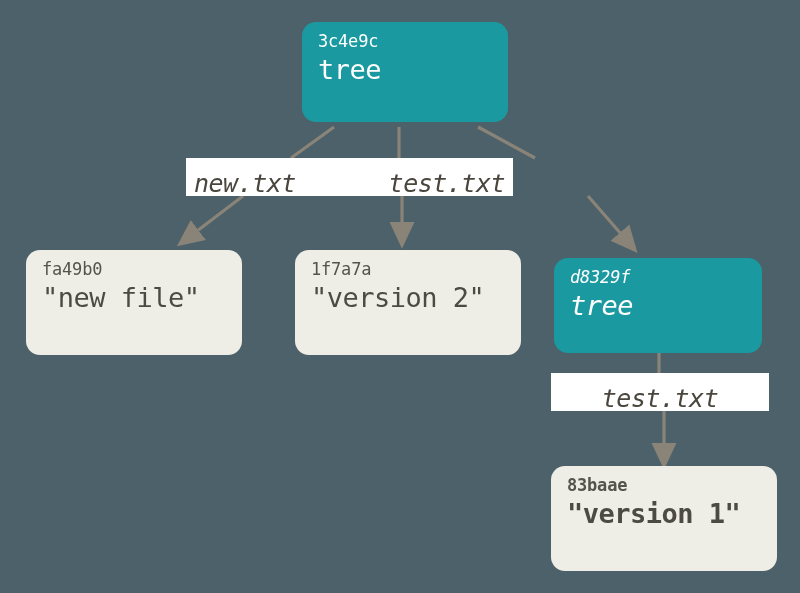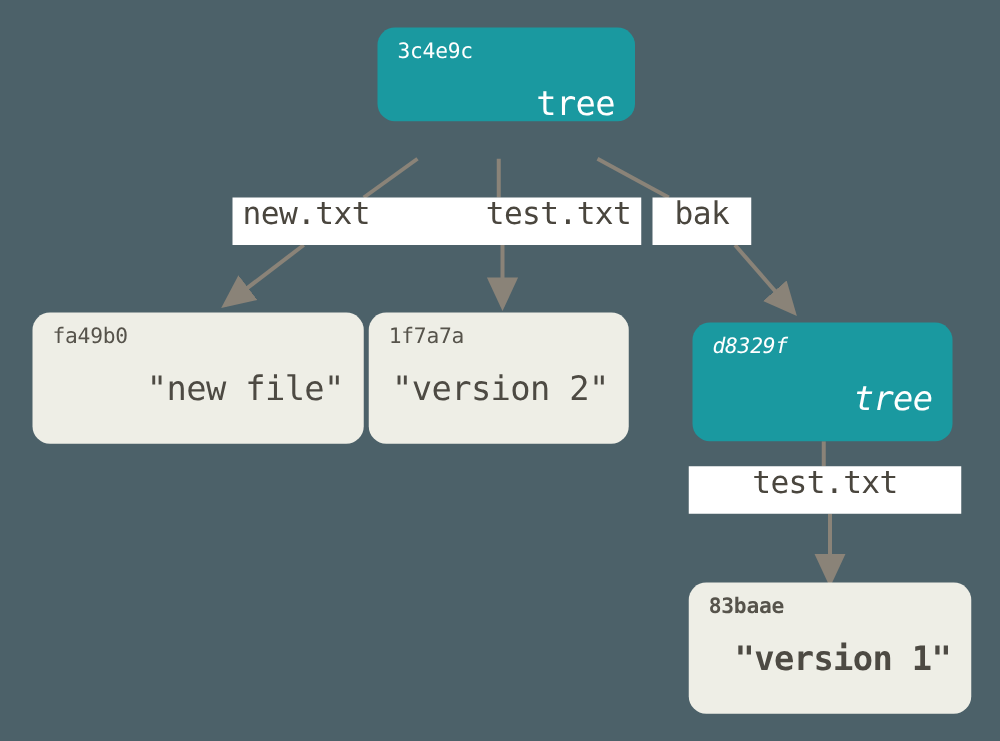--- a/index.html
+++ b/index.html
@@ -45,41 +45,42 @@
   .node .hash {
     font-size: 17px;
     line-height: 1.15;
     letter-spacing: -0.2px;
     text-align: left;
   }
   .node .content {
     font-size: 27px;
     line-height: 1.15;
     letter-spacing: -0.5px;
-    text-align: right;
-    margin-top: 16px;
+    text-align: left;
+    margin-top: 2px;
   }
   .node.tree .hash { color: #ffffff; }
   .node.tree .content { color: #ffffff; }
   .node.blob .hash { color: #56534b; }
   .node.blob .content { color: #4d4a43; }
 
   
   .edge-label {
     position: absolute;
     background: #ffffff;
     color: #4a463e;
     font-size: 25px;
     line-height: 1;
     letter-spacing: -0.5px;
     display: flex;
-    align-items: flex-start;
+    align-items: flex-end;
     justify-content: center;
     box-sizing: border-box;
     white-space: pre;
+    font-style: italic;
   }
   .edge-label.pair {
     justify-content: space-between;
     padding: 0 8px;
   }
 </style>
 </head>
 <body>
 
 <div id="canvas">
@@ -101,47 +102,46 @@
 
     <line x1="478" y1="127" x2="535" y2="158" stroke="#8a8378" stroke-width="3.2"></line>
 
     <line x1="588" y1="196" x2="635" y2="250" stroke="#8a8378" stroke-width="3.2" marker-end="url(#arrowhead)"></line>
 
     <line x1="659" y1="353" x2="659" y2="373" stroke="#8a8378" stroke-width="3.2"></line>
 
     <line x1="664" y1="411" x2="664" y2="466" stroke="#8a8378" stroke-width="3.2" marker-end="url(#arrowhead)"></line>
   </svg>
 
-  <div class="node tree" style="left:302px; top:22px; width:206px; height:75px;">
+  <div class="node tree" style="left:302px; top:22px; width:206px; height:100px;">
     <div class="hash">3c4e9c</div>
     <div class="content">tree</div>
   </div>
 
-  <div class="node blob" style="left:26px; top:250px; width:265px; height:105px;">
+  <div class="node blob" style="left:26px; top:250px; width:216px; height:105px;">
     <div class="hash">fa49b0</div>
     <div class="content">"new file"</div>
   </div>
 
-  <div class="node blob" style="left:295px; top:250px; width:208px; height:105px;">
+  <div class="node blob" style="left:295px; top:250px; width:226px; height:105px;">
     <div class="hash">1f7a7a</div>
     <div class="content">"version 2"</div>
   </div>
 
   <div class="node tree" style="left:554px; top:258px; width:208px; height:95px;font-style:italic;">
     <div class="hash">d8329f</div>
     <div class="content">tree</div>
   </div>
 
   <div class="node blob" style="left:551px; top:466px; width:226px; height:105px;font-weight:bold;">
     <div class="hash">83baae</div>
     <div class="content">"version 1"</div>
   </div>
 
   <div class="edge-label pair" style="left:186px; top:158px; width:327px; height:38px;">
     <span>new.txt</span>
     <span>test.txt</span>
   </div>
 
-  <div class="edge-label" style="left:522px; top:158px; width:79px; height:38px;">bak</div>
 
   <div class="edge-label" style="left:551px; top:373px; width:218px; height:38px;">test.txt</div>
 
 </div>
 
 </body></html>

